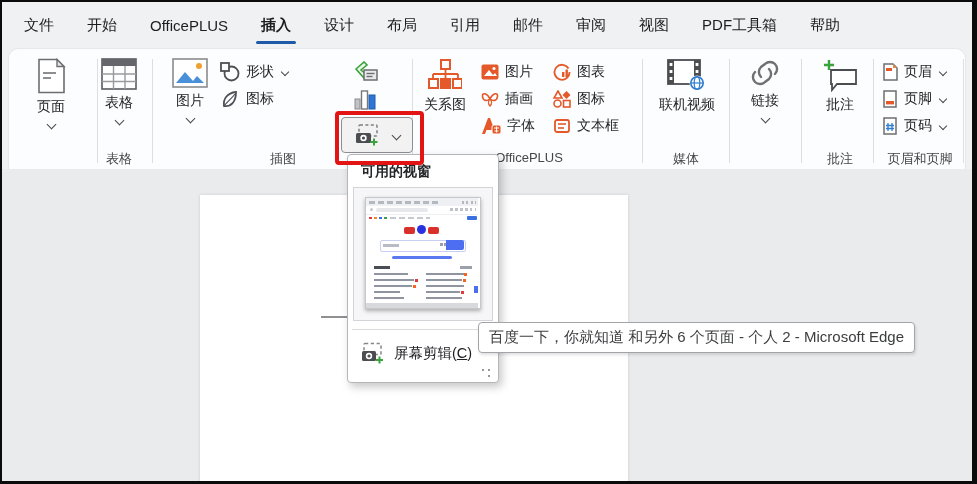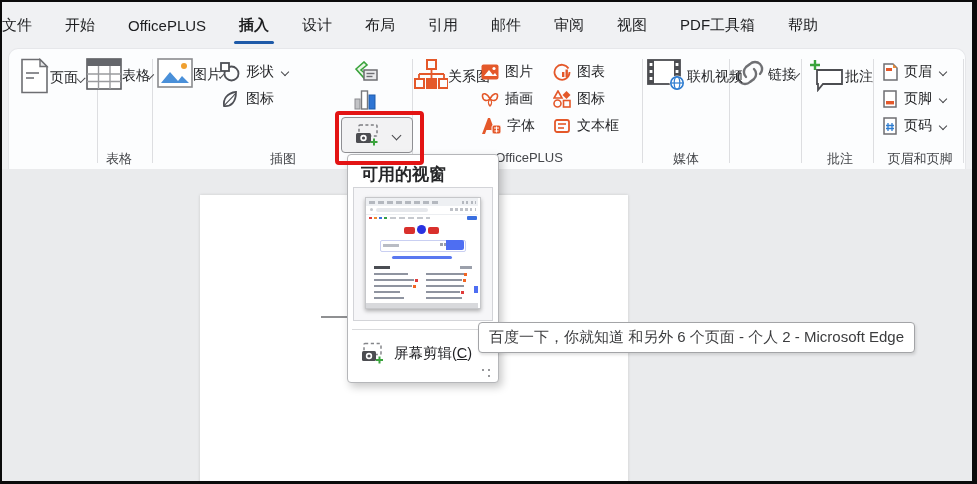--- a/index.html
+++ b/index.html
@@ -1,48 +1,48 @@
 <!DOCTYPE html>
 <html><head>
 <meta charset="utf-8">
 <style>
   html,body{margin:0;padding:0}
   body{font-family:"Liberation Sans","DejaVu Sans",sans-serif;}
   .frame{position:relative;width:977px;height:484px;background:#0b0b0b;overflow:hidden}
   .window{position:absolute;left:2px;top:2px;width:970px;height:479px;background:#f0f1f3;overflow:hidden}
 
   
-  .menubar{position:absolute;left:0;top:0;right:0;height:46px;display:flex;align-items:center;gap:33px;font-size:15px;color:#1c1d1f}
+  .menubar{position:absolute;left:0;top:0;right:0;height:46px;display:flex;align-items:center;gap:33px;padding-left:22px;font-size:15px;color:#1c1d1f}
   .mtab{position:relative;cursor:default;white-space:nowrap}
   .mtab.active{font-weight:bold}
   .mtab.active::after{content:"";position:absolute;left:50%;transform:translateX(-50%);bottom:-9px;width:40px;height:3px;border-radius:2px;background:#1e5aa8}
 
   
   .ribbon{position:absolute;left:6px;right:6px;top:46px;height:120px;background:#fcfdfe;border:1px solid #e6e7ea;border-bottom:1px solid #cfd0d3;border-radius:10px 10px 0 0}
   .gdiv{position:absolute;top:57px;height:104px;width:1px;background:#dddee1}
   .glabel{position:absolute;top:148px;font-size:13px;color:#45474b;transform:translateX(-50%);white-space:nowrap}
-  .bigbtn{position:absolute;top:56px;display:flex;align-items:center;font-size:14px;color:#1f2023;cursor:default;text-align:center}
+  .bigbtn{position:absolute;top:56px;display:flex;flex-direction:column;align-items:center;font-size:14px;color:#1f2023;cursor:default;text-align:center}
   .bigbtn .lbl{margin-top:4px;white-space:nowrap}
   .cv{display:inline-block;width:6px;height:6px;border-right:1.5px solid #48484c;border-bottom:1.5px solid #48484c;transform:rotate(45deg)}
   .bigbtn .cv{margin-top:5px}
   .srow{position:absolute;display:flex;align-items:center;gap:6px;font-size:14px;color:#1f2023;height:24px;white-space:nowrap}
   .srow .cv{width:5px;height:5px;margin-left:2px}
 
   
   .shotbtn{position:absolute;left:339px;top:115px;width:70px;height:34px;background:#f2f2f3;border:1px solid #8f8f93;border-radius:4px;display:flex;align-items:center;justify-content:space-evenly}
   .redbox{position:absolute;left:333px;top:109px;width:81px;height:46px;border:4px solid #e31414;border-radius:4px;z-index:30}
 
   
   .canvas{position:absolute;left:0;right:0;top:167px;bottom:0;background:#eaebed}
   .page{position:absolute;left:198px;top:26px;width:428px;bottom:-2px;background:#fff;box-shadow:0 0 3px rgba(0,0,0,.14)}
   .docline{position:absolute;left:319px;top:147px;width:27px;height:2px;background:#8f9092}
 
   
   .dropdown{position:absolute;left:345px;top:152px;width:150px;height:227px;background:#fff;border:1px solid #b5b6b9;border-radius:4px;box-shadow:3px 4px 8px rgba(0,0,0,.22);z-index:20}
-  .dd-title{position:absolute;left:13px;top:8px;font-size:17px;font-weight:bold;color:#262729;white-space:nowrap}
+  .dd-title{position:absolute;left:13px;top:8px;font-size:14px;font-weight:bold;color:#262729;white-space:nowrap}
   .thumbbox{position:absolute;left:5px;top:32px;width:138px;height:132px;background:#f6f6f8;border:1px solid #d3d4d8}
   .mini{position:absolute}
   .browser{position:absolute;left:11px;top:9px;width:114px;height:110px;background:#fff;border:1px solid #c6c7ca;box-shadow:0 2px 4px rgba(0,0,0,.3)}
   .dd-sep{position:absolute;left:4px;right:4px;top:174px;height:1px;background:#dadbdd}
   .dd-item{position:absolute;left:0;right:0;top:180px;height:36px;display:flex;align-items:center;gap:9px;padding-left:13px;font-size:14.5px;color:#202124}
   .ul{text-decoration:underline}
   .grip{position:absolute;right:6px;bottom:5px;width:10px;height:8px}
   .grip i{position:absolute;width:2px;height:2px;background:#97989b}
 
   

